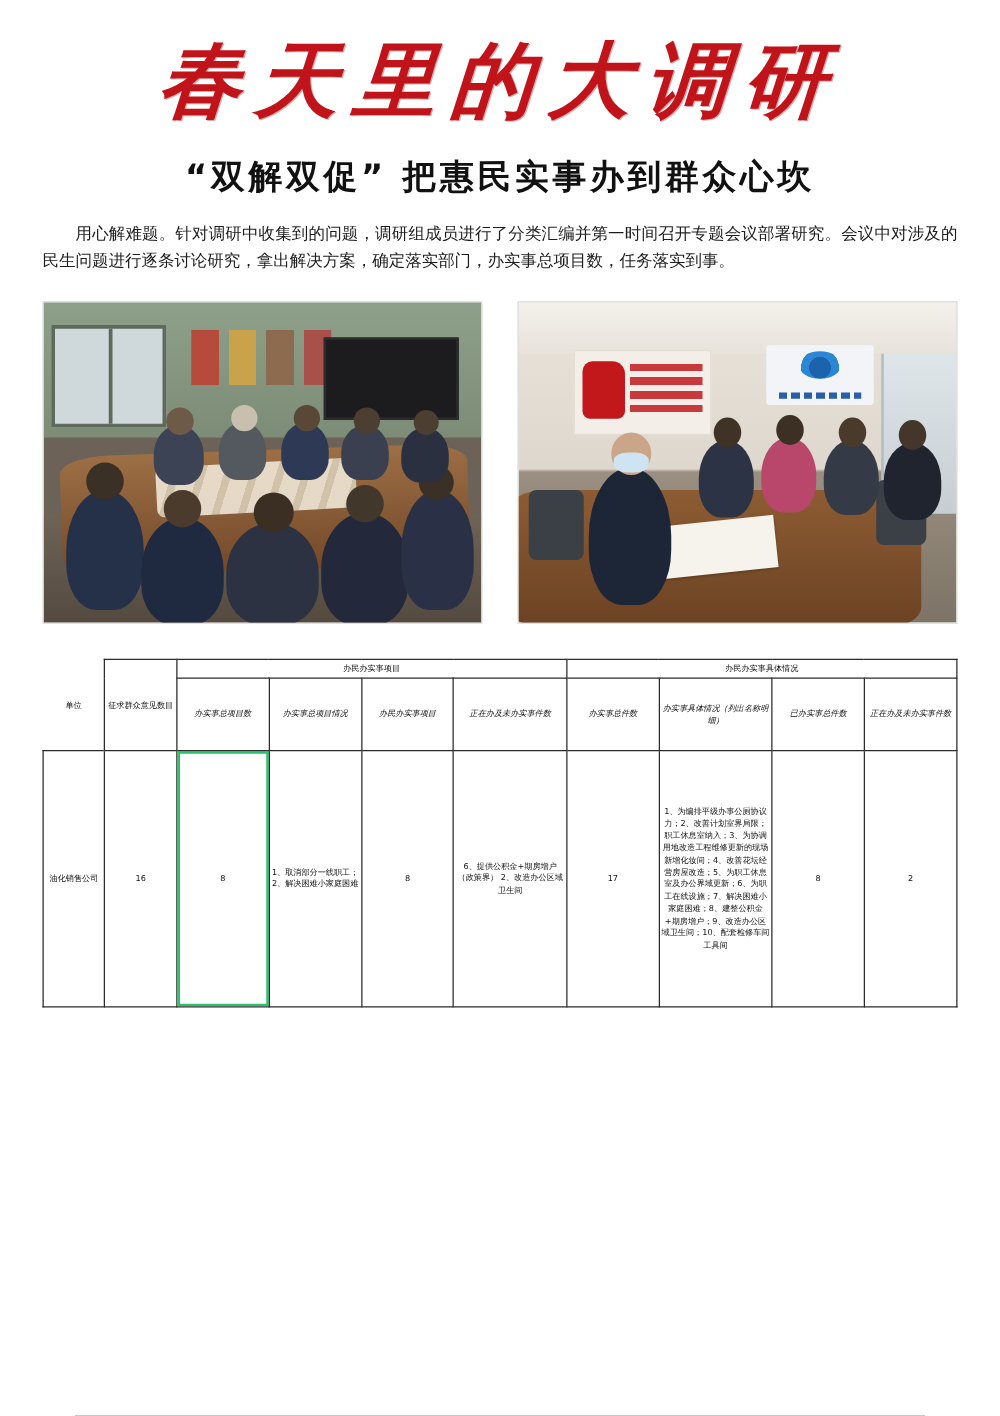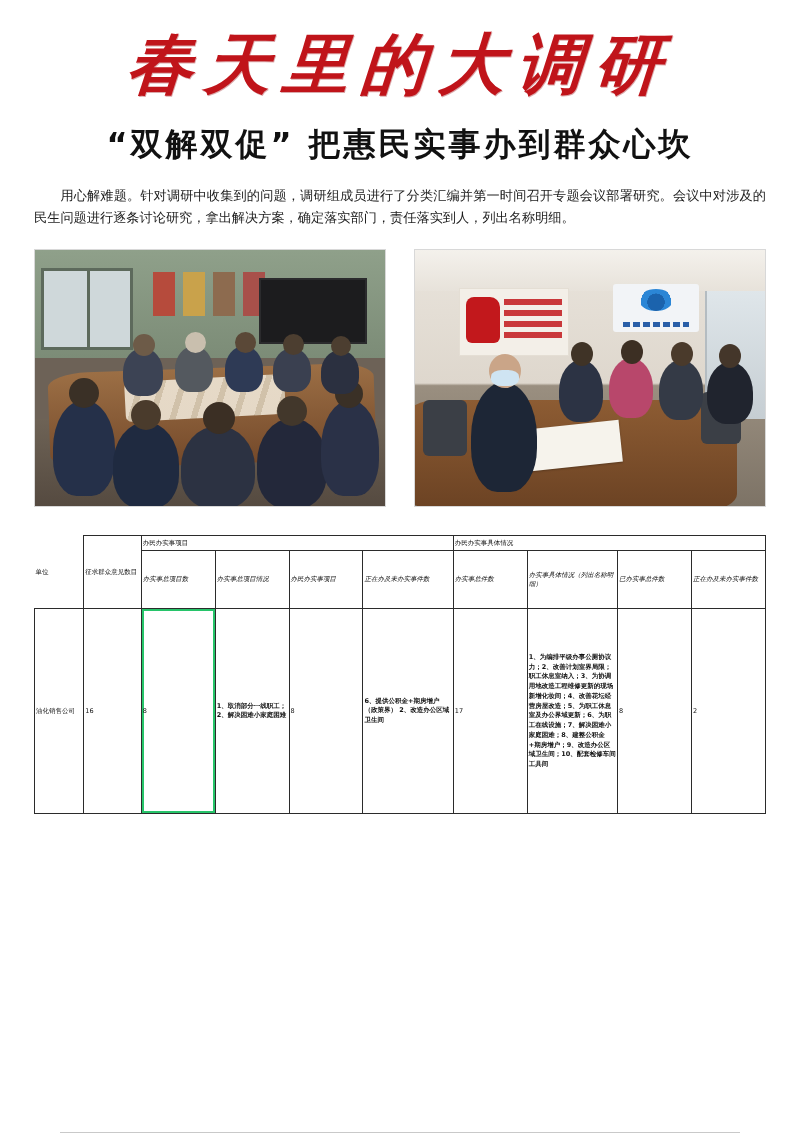--- a/index.html
+++ b/index.html
@@ -36,21 +36,21 @@
     font-style: italic;
     text-shadow: 1px 1px 0 rgba(150,10,14,0.35);
     white-space: nowrap;
     transform: skewX(-4deg);
   }
   .subtitle {
     margin-top: 24px;
     text-align: center;
     font-family: "DejaVu Sans", sans-serif;
     font-weight: bold;
-    font-size: 32px;
+    font-size: 27px;
     letter-spacing: 3px;
     color: #111111;
     white-space: nowrap;
   }
 
   
   .body-text {
     margin-top: 18px;
     font-size: 13.2px;
     line-height: 22px;
@@ -191,33 +191,32 @@
     width: 100%;
     border-collapse: collapse;
     table-layout: fixed;
     font-size: 6.5px;
     line-height: 1.35;
     color: #111;
     font-family: "DejaVu Sans", sans-serif;
   }
   table.survey th, table.survey td {
     border: 1px solid #2b2b2b;
-    text-align: left;
+    text-align: center;
     vertical-align: middle;
     padding: 2px 1px;
     word-break: break-all;
   }
   .grouphead { height: 15px; }
   .colhead { height: 58px; font-style: italic; }
   .datarow td { height: 200px; }
   .cell-list {
     text-align: left;
     padding: 2px 3px;
     line-height: 1.5;
-    font-weight: bold;
   }
   .highlight-cell {
     box-shadow: inset 0 0 0 2px #27c46a;
   }
   .blank-left { border: none !important; }
 
   
   .footer-rule {
     position: absolute;
     left: 60px;
@@ -229,21 +228,21 @@
 </style>
 </head>
 <body>
 
 <div class="page">
 
   <div class="masthead">春天里的大调研</div>
   <div class="subtitle">“双解双促” 把惠民实事办到群众心坎</div>
 
   <div class="body-text">
-    <p>用心解难题。针对调研中收集到的问题，调研组成员进行了分类汇编并第一时间召开专题会议部署研究。会议中对涉及的民生问题进行逐条讨论研究，拿出解决方案，确定落实部门，责任落实到人，列出名称明细。</p>
+    <p>用心解难题。针对调研中收集到的问题，调研组成员进行了分类汇编并第一时间召开专题会议部署研究。会议中对涉及的民生问题进行逐条讨论研究，拿出解决方案，确定落实部门，办实事总项目数，任务落实到事。</p>
   </div>
 
   <div class="photos">
     <div class="photo photo-a">
       <div class="wall"></div>
       <div class="window"></div>
       <div class="posters"></div>
       <div class="screen"></div>
       <div class="floor"></div>
       <div class="table"></div>

